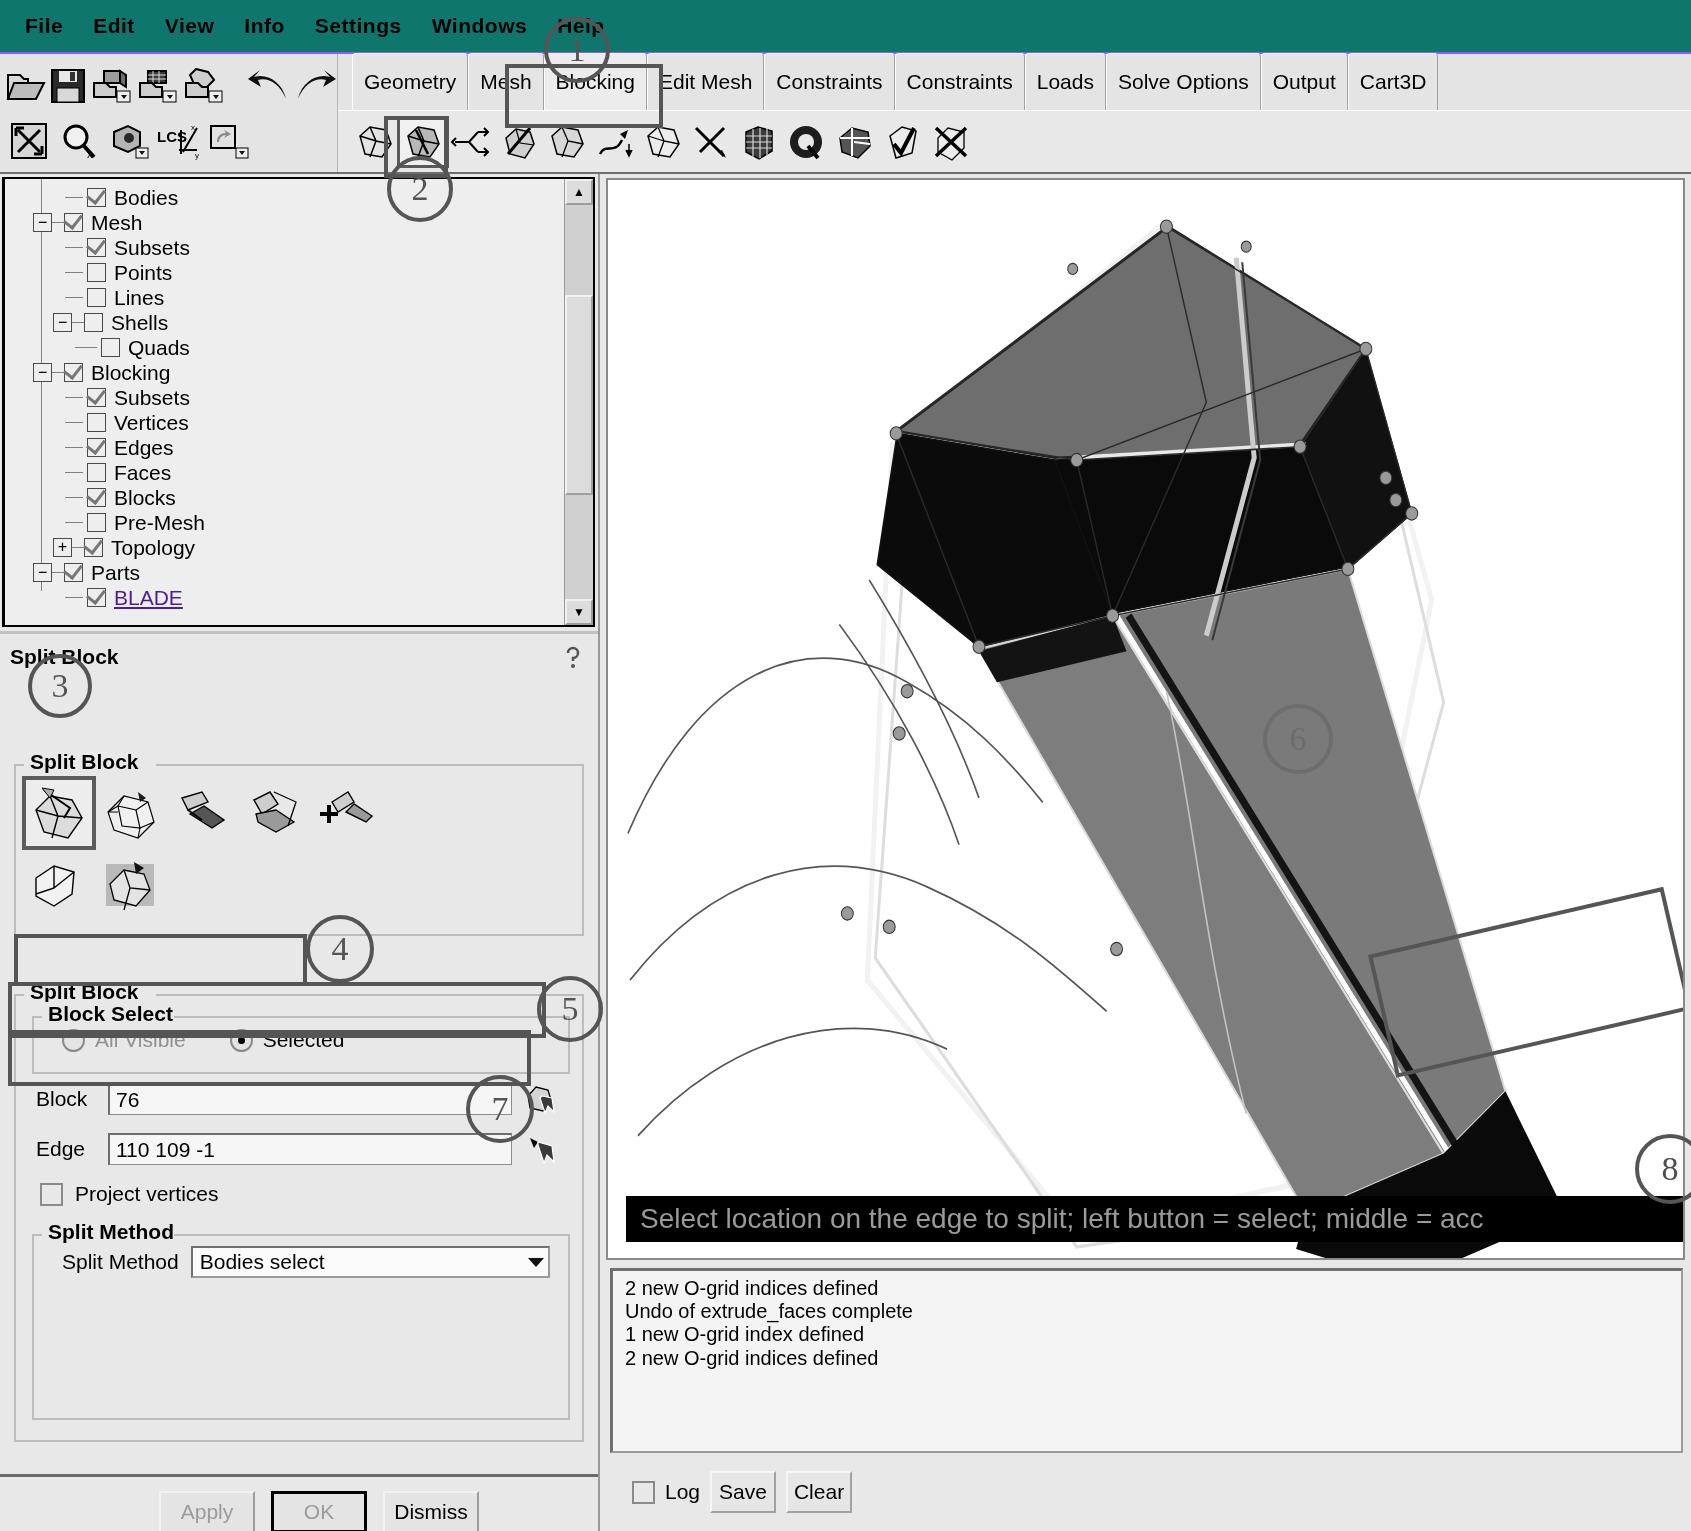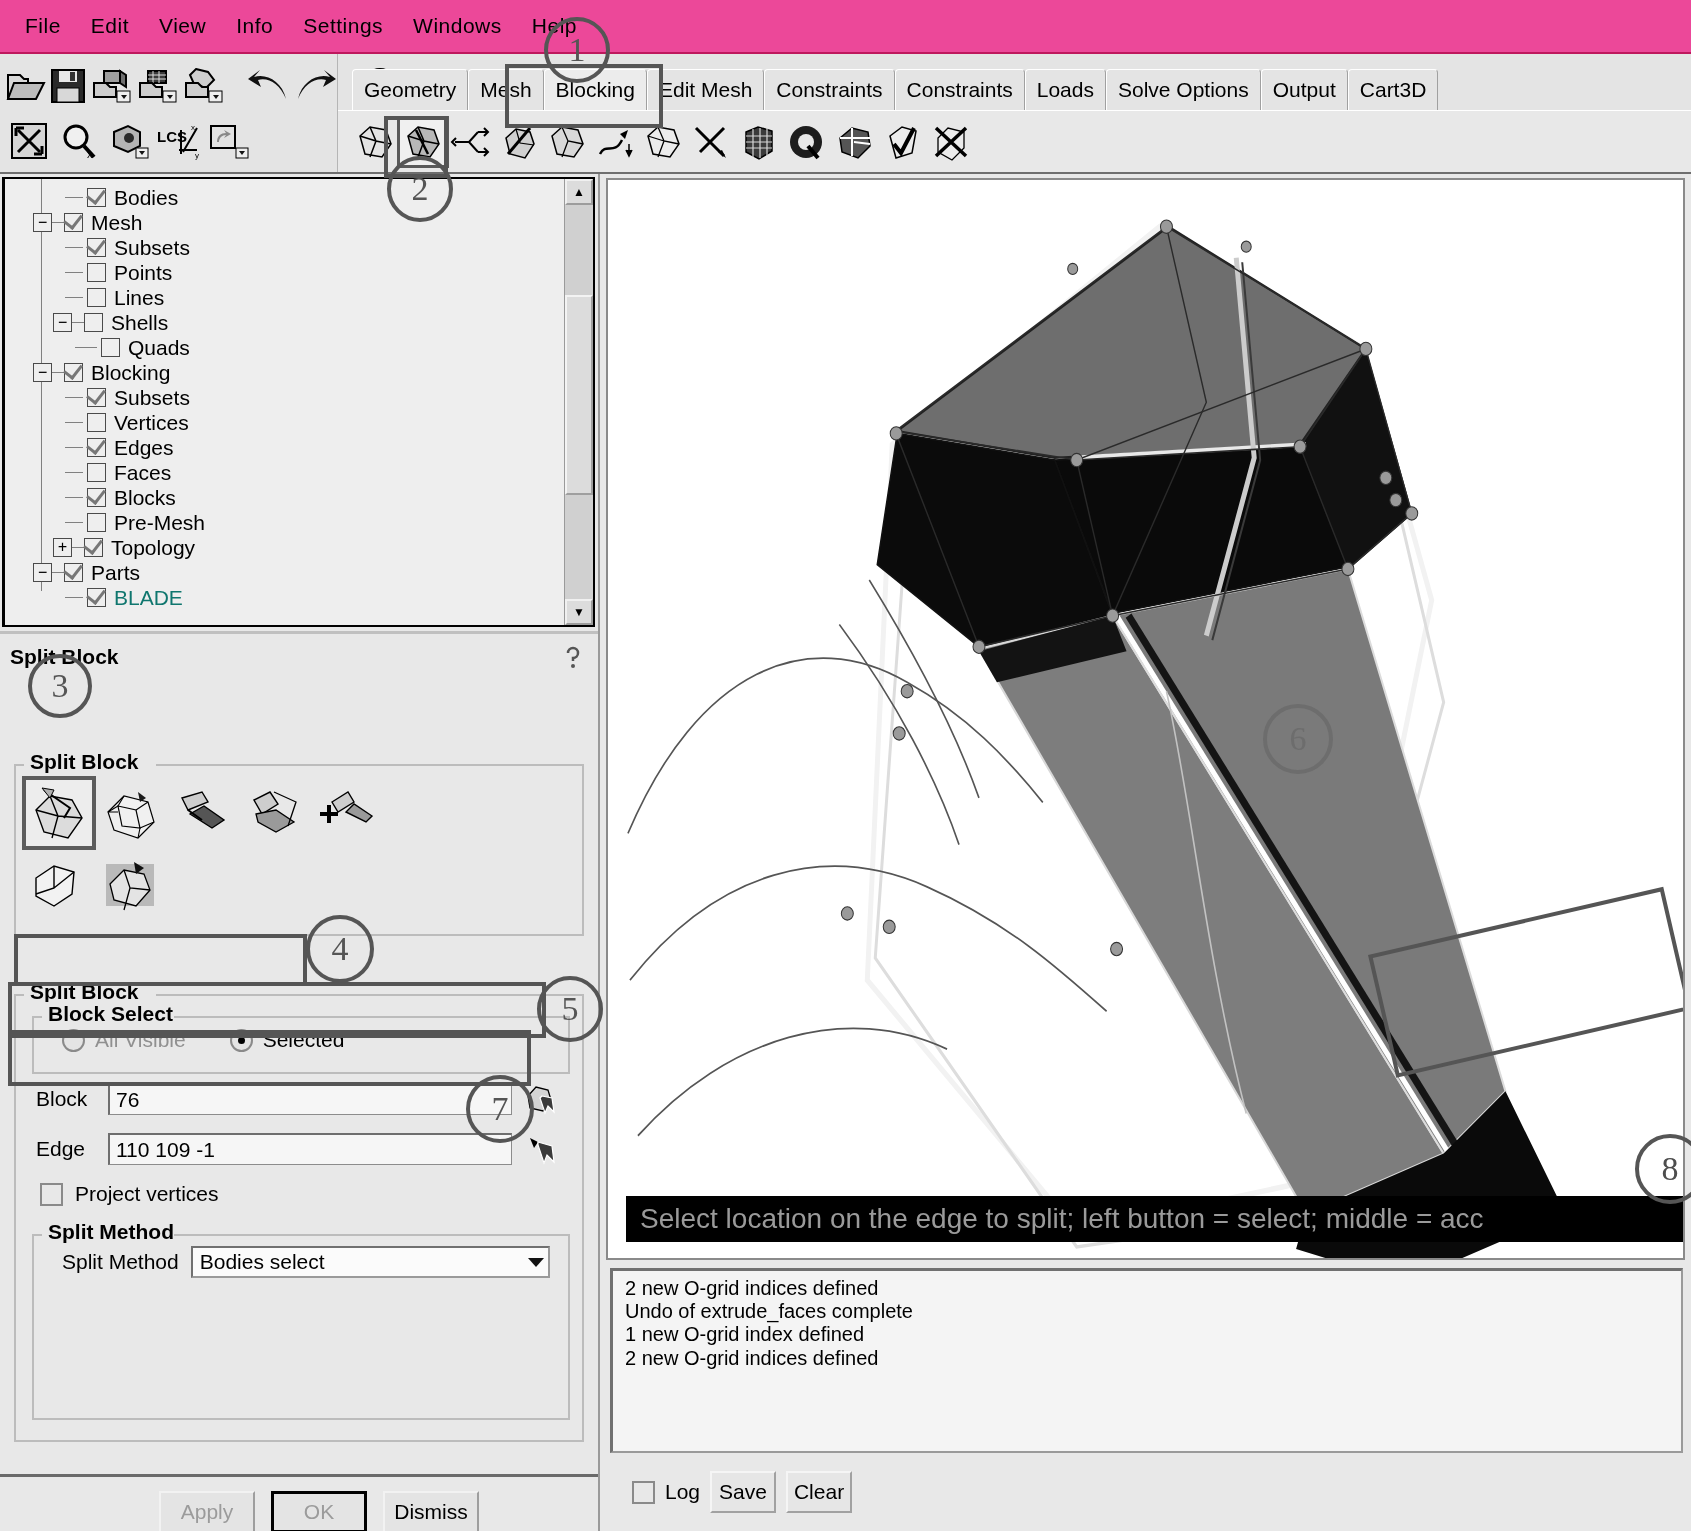--- a/index.html
+++ b/index.html
@@ -16,25 +16,26 @@
   }
   .app {
     position: absolute; inset: 0;
     background: #e8e8e8;
     display: flex; flex-direction: column;
   }
 
   
   .menubar {
     height: 52px;
-    background: #ec4899;
-    border-bottom: 2px solid #be185d;
+    background: #0f766e;
+    border-bottom: 2px solid #8b5cf6;
     display: flex; align-items: center;
     padding-left: 10px;
     flex: none;
+    font-weight: bold;
   }
   .menu-item {
     padding: 4px 15px;
     font-size: 21px;
     color: #000;
     letter-spacing: 0.5px;
   }
 
   
   .toolzone {
@@ -64,21 +65,21 @@
   
   .tabzone { flex: 1; display: flex; flex-direction: column; position: relative; }
   .tabrow {
     display: flex; align-items: flex-end;
     height: 56px;
     padding-left: 14px;
     position: relative;
   }
   .tab {
     height: 40px;
-    padding: 0 11px;
+    padding: 8px 11px;
     display: flex; align-items: center;
     font-size: 21px;
     background: #e4e4e4;
     border-left: 1px solid #fff;
     border-top: 1px solid #fff;
     border-right: 1px solid #a0a0a0;
     border-radius: 4px 4px 0 0;
     white-space: nowrap;
     position: relative;
   }
@@ -146,21 +147,21 @@
   }
   .tree { flex: 1; overflow: hidden; padding: 6px 0 0 0; position: relative; }
   .tnode {
     display: flex; align-items: center;
     height: 25px;
     font-size: 21px;
     white-space: nowrap;
     position: relative;
   }
   .tnode .lbl { margin-left: 8px; }
-  .tnode.dim .lbl { color: #0f766e; }
+  .tnode.dim .lbl { color: #4c1d95; text-decoration: underline; }
   .expander {
     width: 17px; height: 17px;
     border: 1px solid #4a4a4a;
     background: #eeeeee;
     display: flex; align-items: center; justify-content: center;
     font-size: 15px; line-height: 1;
     font-family: "DejaVu Sans Mono", monospace;
     flex: none;
     position: relative;
   }

